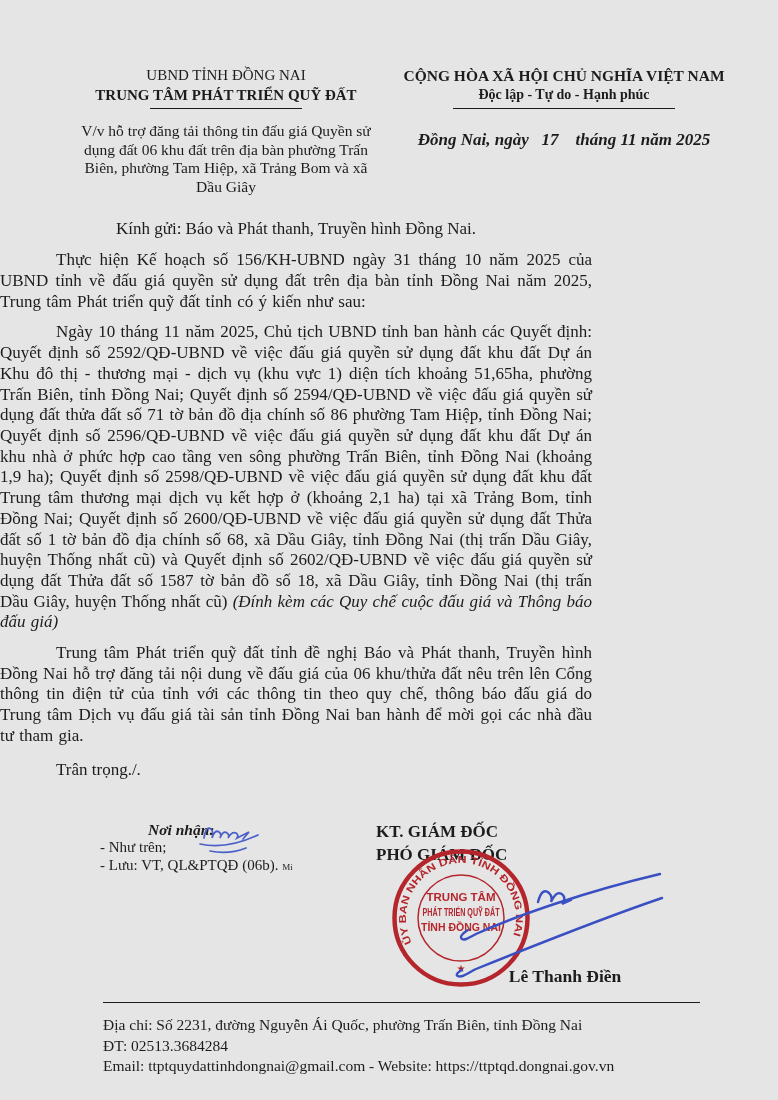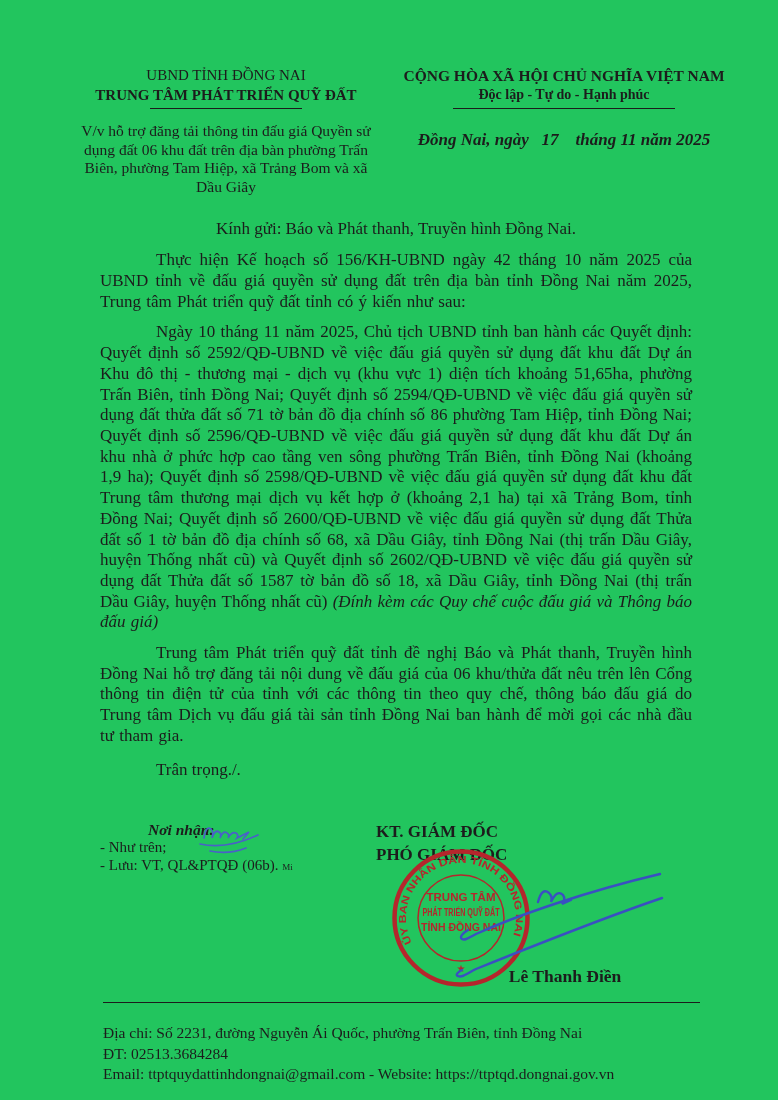--- a/index.html
+++ b/index.html
@@ -1,39 +1,39 @@
 <!DOCTYPE html>
 <html lang="vi"><head>
 <meta charset="utf-8">
 <style>
   html,body{margin:0;padding:0;background:#ffffff;}
   .page{
     position:relative;
     width:778px;height:1100px;
-    background:#22c55e;
+    background:#e5e5e5;
     font-family:"Liberation Serif","DejaVu Serif",serif;
     color:#1c1c1c;
     overflow:hidden;
   }
   
   .header-row{display:flex;padding-top:66px;padding-left:60px;}
   .col-left{width:332px;text-align:center;}
   .col-right{width:332px;margin-left:6px;text-align:center;}
   .org-parent{font-size:15px;line-height:19px;}
   .org-name{font-size:15px;font-weight:bold;line-height:20px;}
   .rule-small{height:0;border-top:1.6px solid #1c1c1c;margin:3px auto 0;}
   .rule-org{width:152px;}
   .rule-motto{width:222px;}
   .doc-number{font-size:16.5px;margin-top:11px;white-space:nowrap;}
   .doc-subject{font-size:15.5px;line-height:18.6px;width:298px;margin:13px auto 0;}
   .motto-1{font-size:15.5px;font-weight:bold;line-height:19px;white-space:nowrap;}
   .motto-2{font-size:14px;font-weight:bold;line-height:20px;}
   .date-line{font-size:17px;font-style:italic;margin-top:21px;white-space:nowrap;font-weight:bold;}
   
-  .body-col{margin-left:100px;width:592px;}
+  .body-col{width:592px;}
   .salutation{font-size:17px;text-align:center;margin-top:23px;}
   p.doc-par{
     font-size:17px;line-height:20.7px;text-align:justify;
     text-indent:56px;margin:10px 0 0 0;word-spacing:1px;
   }
   p.first-par{margin-top:11px;}
   .closing{font-size:17px;margin-top:13px;text-indent:56px;}
   .attachment-note{font-style:italic;}
   
   .recipients{position:absolute;left:100px;top:820px;font-size:15px;line-height:17.5px;}
@@ -42,21 +42,21 @@
   .signer-titles{position:absolute;left:376px;top:821px;width:334px;
                  font-size:17px;font-weight:bold;line-height:22.5px;}
   .signer-name{position:absolute;left:398px;top:966px;width:334px;text-align:center;
                font-size:17.5px;font-weight:bold;}
   .seal-svg{position:absolute;left:389px;top:846px;}
   .sig-svg{position:absolute;left:438px;top:858px;}
   .scribble-svg{position:absolute;left:196px;top:816px;}
   .seal-center{font-weight:bold;}
   
   .footer{position:absolute;left:103px;top:1002px;width:597px;
-          border-top:1.6px solid #1c1c1c;padding-top:20px;
+          border-top:1.6px solid #1c1c1c;padding-top:12px;
           font-size:15.5px;line-height:20.5px;}
 </style>
 </head>
 <body>
 
 <div class="page">
 
   <div class="header-row">
     <div class="col-left">
       <div class="org-parent">UBND TỈNH ĐỒNG NAI</div>
@@ -67,21 +67,21 @@
     <div class="col-right">
       <div class="motto-1">CỘNG HÒA XÃ HỘI CHỦ NGHĨA VIỆT NAM</div>
       <div class="motto-2">Độc lập - Tự do - Hạnh phúc</div>
       <div class="rule-small rule-motto"></div>
       <div class="date-line">Đồng Nai, ngày&nbsp;&nbsp;&nbsp;17&nbsp;&nbsp;&nbsp;&nbsp;tháng 11 năm 2025</div>
     </div>
   </div>
 
   <div class="body-col">
     <div class="salutation">Kính gửi: Báo và Phát thanh, Truyền hình Đồng Nai.</div>
-    <p class="doc-par first-par">Thực hiện Kế hoạch số 156/KH-UBND ngày 42 tháng 10 năm 2025 của UBND tỉnh về đấu giá quyền sử dụng đất trên địa bàn tỉnh Đồng Nai năm 2025, Trung tâm Phát triển quỹ đất tỉnh có ý kiến như sau:</p>
+    <p class="doc-par first-par">Thực hiện Kế hoạch số 156/KH-UBND ngày 31 tháng 10 năm 2025 của UBND tỉnh về đấu giá quyền sử dụng đất trên địa bàn tỉnh Đồng Nai năm 2025, Trung tâm Phát triển quỹ đất tỉnh có ý kiến như sau:</p>
     <p class="doc-par"><span>Ngày 10 tháng 11 năm 2025, Chủ tịch UBND tỉnh ban hành các Quyết định: Quyết định số 2592/QĐ-UBND về việc đấu giá quyền sử dụng đất khu đất Dự án Khu đô thị - thương mại - dịch vụ (khu vực 1) diện tích khoảng 51,65ha, phường Trấn Biên, tỉnh Đồng Nai; Quyết định số 2594/QĐ-UBND về việc đấu giá quyền sử dụng đất thửa đất số 71 tờ bản đồ địa chính số 86 phường Tam Hiệp, tỉnh Đồng Nai; Quyết định số 2596/QĐ-UBND về việc đấu giá quyền sử dụng đất khu đất Dự án khu nhà ở phức hợp cao tầng ven sông phường Trấn Biên, tỉnh Đồng Nai (khoảng 1,9 ha); Quyết định số 2598/QĐ-UBND về việc đấu giá quyền sử dụng đất khu đất Trung tâm thương mại dịch vụ kết hợp ở (khoảng 2,1 ha) tại xã Trảng Bom, tỉnh Đồng Nai; Quyết định số 2600/QĐ-UBND về việc đấu giá quyền sử dụng đất Thửa đất số 1 tờ bản đồ địa chính số 68, xã Dầu Giây, tỉnh Đồng Nai (thị trấn Dầu Giây, huyện Thống nhất cũ) và Quyết định số 2602/QĐ-UBND về việc đấu giá quyền sử dụng đất Thửa đất số 1587 tờ bản đồ số 18, xã Dầu Giây, tỉnh Đồng Nai (thị trấn Dầu Giây, huyện Thống nhất cũ) </span><span class="attachment-note">(Đính kèm các Quy chế cuộc đấu giá và Thông báo đấu giá)</span></p>
     <p class="doc-par">Trung tâm Phát triển quỹ đất tỉnh đề nghị Báo và Phát thanh, Truyền hình Đồng Nai hỗ trợ đăng tải nội dung về đấu giá của 06 khu/thửa đất nêu trên lên Cổng thông tin điện tử của tỉnh với các thông tin theo quy chế, thông báo đấu giá do Trung tâm Dịch vụ đấu giá tài sản tỉnh Đồng Nai ban hành để mời gọi các nhà đầu tư tham gia.</p>
     <div class="closing">Trân trọng./.</div>
   </div>
 
   <div class="recipients">
     <div class="recipients-label">Nơi nhận:</div>
     <div>- Như trên;</div>
     <div><span>- Lưu: VT, QL&amp;PTQĐ (06b).</span> <span class="clerk-initials">Mi</span></div>
   </div>

